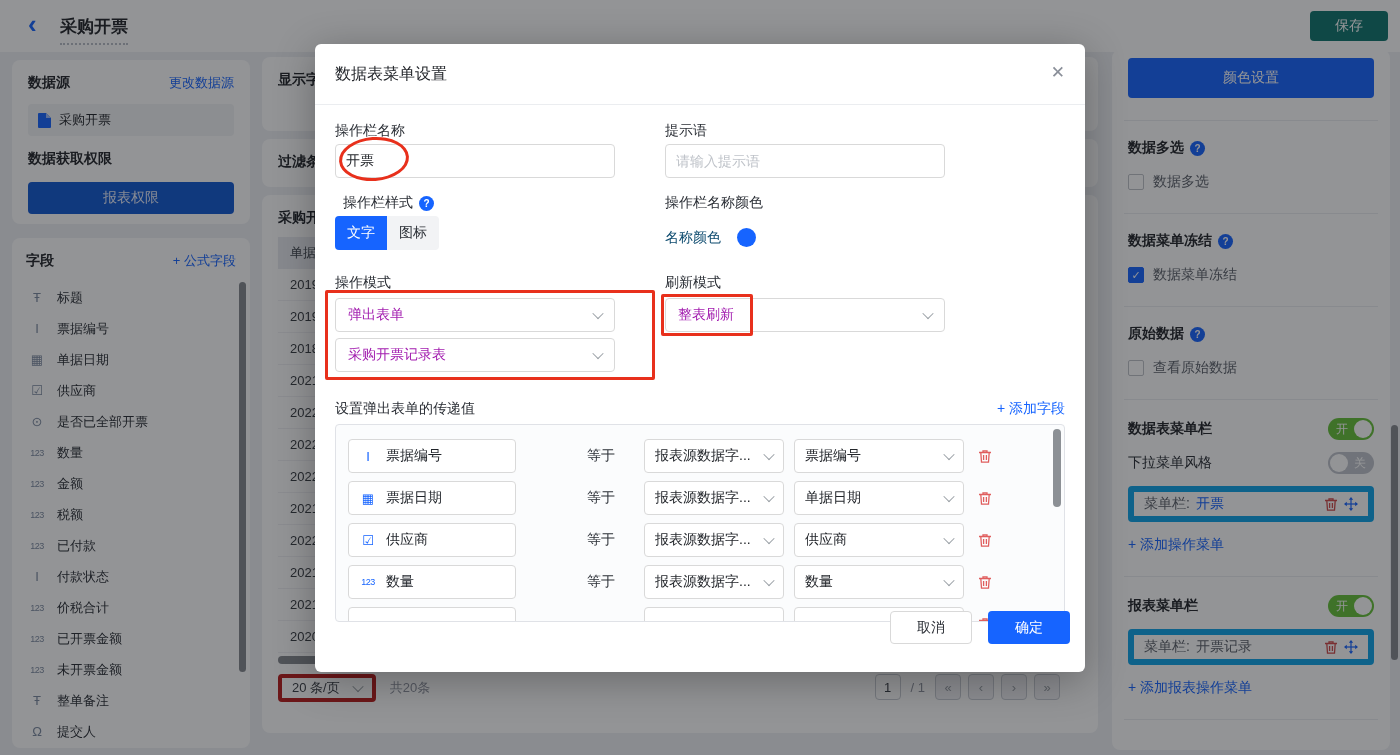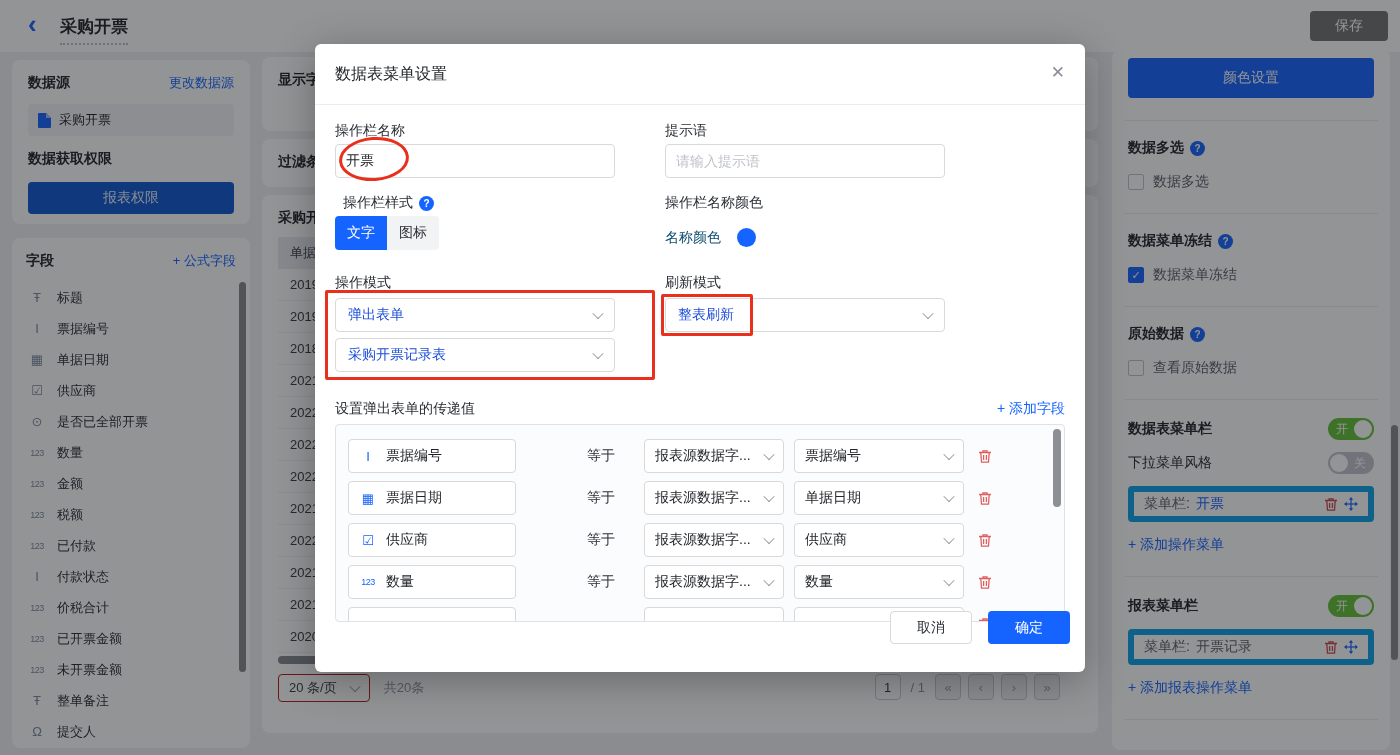--- a/index.html
+++ b/index.html
@@ -6,21 +6,21 @@
 html,body { width:1400px; height:755px; }
 body {
   position:relative; overflow:hidden;
   font-family:"Liberation Sans","DejaVu Sans",sans-serif;
   background:#eef0f4; color:#1f2329; font-size:14px;
 }
 
 .topbar { position:absolute; left:0; top:0; width:1400px; height:52px; background:#fff; z-index:1; }
 .back-ico { position:absolute; left:28px; top:11px; color:#1664ff; font-size:26px; font-weight:bold; line-height:26px; cursor:pointer; }
 .page-title { position:absolute; left:60px; top:15px; font-size:17px; font-weight:bold; color:#23262b; padding-bottom:5px; border-bottom:2px dotted #b9bdc7; }
-.save-btn { position:absolute; right:12px; top:11px; width:78px; height:30px; background:#737373; color:#fff; border:none; border-radius:4px; font-size:14px; }
+.save-btn { position:absolute; right:12px; top:11px; width:78px; height:30px; background:#0f766e; color:#fff; border:none; border-radius:4px; font-size:14px; }
 
 .card { position:absolute; background:#fff; border-radius:8px; }
 
 .card-ds { left:12px; top:60px; width:238px; height:164px; padding:14px 16px; }
 .row-between { display:flex; justify-content:space-between; align-items:center; }
 .bold-label { font-weight:bold; font-size:14px; color:#23262b; }
 .link { color:#1664ff; font-size:13px; cursor:pointer; }
 .src-item { margin-top:12px; background:#f3f4f6; border-radius:4px; height:32px; display:flex; align-items:center; padding:0 10px; font-size:13px; gap:8px; }
 .perm-btn { margin-top:14px; width:100%; height:32px; background:#1259d2; color:#e8eefc; border:none; border-radius:4px; font-size:14px; }
 .mt14 { margin-top:14px; }
@@ -34,21 +34,21 @@
 .card-display { left:262px; top:57px; width:836px; height:74px; padding:14px 16px; }
 .card-filter  { left:262px; top:139px; width:836px; height:48px; padding:14px 16px; }
 .card-table   { left:262px; top:195px; width:836px; height:538px; padding:12px 16px; }
 .tbl-title { font-weight:bold; font-size:14px; margin-top:2px; }
 .tbl { margin-top:10px; }
 .tbl-head { height:32px; background:#e9ecf1; display:flex; align-items:center; padding-left:12px; font-size:13px; color:#41464f; }
 .tbl-row { height:32px; display:flex; align-items:center; padding-left:12px; font-size:13px; color:#383c42; border-bottom:1px solid #f0f1f4; }
 .h-scroll { margin-top:3px; height:8px; position:relative; }
 .h-thumb { position:absolute; left:0; top:0; width:262px; height:8px; background:#85898f; border-radius:4px; }
 .pager { margin-top:10px; display:flex; align-items:center; position:relative; }
-.psize { border:1px solid #b91c1c; border-radius:4px; height:28px; display:flex; align-items:center; gap:14px; padding:0 10px; font-size:13px; color:#3a3e45; cursor:pointer; }
+.psize { border:4px solid #b91c1c; border-radius:4px; height:28px; display:flex; align-items:center; gap:14px; padding:0 10px; font-size:13px; color:#3a3e45; cursor:pointer; }
 .ptotal { margin-left:14px; color:#9094a0; font-size:13px; }
 .pager-right { position:absolute; right:22px; top:0; display:flex; align-items:center; gap:7px; }
 .pg-box { width:26px; height:26px; border:1px solid #c8ccd3; border-radius:4px; display:flex; align-items:center; justify-content:center; font-size:13px; color:#3a3e45; background:#fff; }
 .pg-sep { color:#9094a0; font-size:13px; margin:0 3px; }
 .pg-btn { width:26px; height:26px; border:1px solid #c8ccd3; border-radius:4px; background:#f2f3f6; color:#9ba0a8; font-size:13px; display:flex; align-items:center; justify-content:center; cursor:pointer; }
 
 .card-right { left:1112px; top:50px; width:278px; height:700px; padding:8px 16px 0; overflow:hidden; }
 .color-btn { width:100%; height:40px; background:#1664ff; color:#fff; border:none; border-radius:4px; font-size:14px; }
 .rp-div { border-top:1px solid #ebedf0; margin:22px -4px 0; }
 .rp-title { margin-top:18px; display:flex; align-items:center; gap:6px; font-weight:bold; font-size:14px; color:#23262b; }
@@ -81,21 +81,21 @@
 .m-hline { position:absolute; left:0; top:60px; width:100%; border-top:1px solid #ebedf0; }
 .m-label { position:absolute; font-size:14px; color:#2a2e35; display:flex; align-items:center; gap:6px; }
 .m-input { position:absolute; width:280px; height:34px; border:1px solid #d9d9d9; border-radius:4px; padding:0 10px; font-size:14px; color:#23262b; font-family:inherit; }
 .m-input::placeholder { color:#bfc3c9; }
 .seg { position:absolute; left:20px; top:172px; display:flex; border-radius:4px; overflow:hidden; }
 .seg-item { width:52px; height:34px; display:flex; align-items:center; justify-content:center; font-size:14px; cursor:pointer; }
 .seg-item.active { background:#1664ff; color:#fff; }
 .seg-item.idle { background:#f2f3f5; color:#2a2e35; }
 .color-row { position:absolute; left:350px; top:184px; display:flex; align-items:center; gap:16px; font-size:14px; color:#0c4a6e; }
 .color-dot { width:19px; height:19px; border-radius:50%; background:#1664ff; cursor:pointer; }
-.m-select { position:absolute; width:280px; height:34px; border:1px solid #d9d9d9; border-radius:4px; display:flex; align-items:center; padding:0 12px; font-size:14px; color:#1d4ed8; cursor:pointer; }
+.m-select { position:absolute; width:280px; height:34px; border:1px solid #d9d9d9; border-radius:4px; display:flex; align-items:center; padding:0 12px; font-size:14px; color:#a21caf; cursor:pointer; }
 .m-select .spacer { flex:1; }
 .chev { width:8px; height:8px; border-right:1.5px solid #9aa0a6; border-bottom:1.5px solid #9aa0a6; transform:rotate(45deg) translate(-1px,-1px); flex:none; }
 .t-container { position:absolute; left:20px; top:380px; width:730px; height:198px; border:1px solid #e0e2e7; border-radius:4px; background:#fbfcfd; overflow:hidden; padding:14px 0 0 12px; }
 .t-row { display:flex; align-items:center; height:34px; margin-bottom:8px; }
 .t-fieldbox { width:168px; height:34px; background:#fff; border:1px solid #d9d9d9; border-radius:4px; display:flex; align-items:center; gap:9px; padding:0 10px; font-size:14px; }
 .t-icon { color:#1664ff; font-size:13px; width:18px; text-align:center; flex:none; }
 .t-icon.num { font-size:9px; letter-spacing:-0.5px; }
 .t-op { margin-left:70px; width:30px; font-size:14px; color:#2a2e35; text-align:center; }
 .t-sel { height:34px; background:#fff; border:1px solid #d9d9d9; border-radius:4px; display:flex; align-items:center; padding:0 10px; font-size:14px; color:#23262b; cursor:pointer; }
 .t-src { margin-left:28px; width:140px; }

